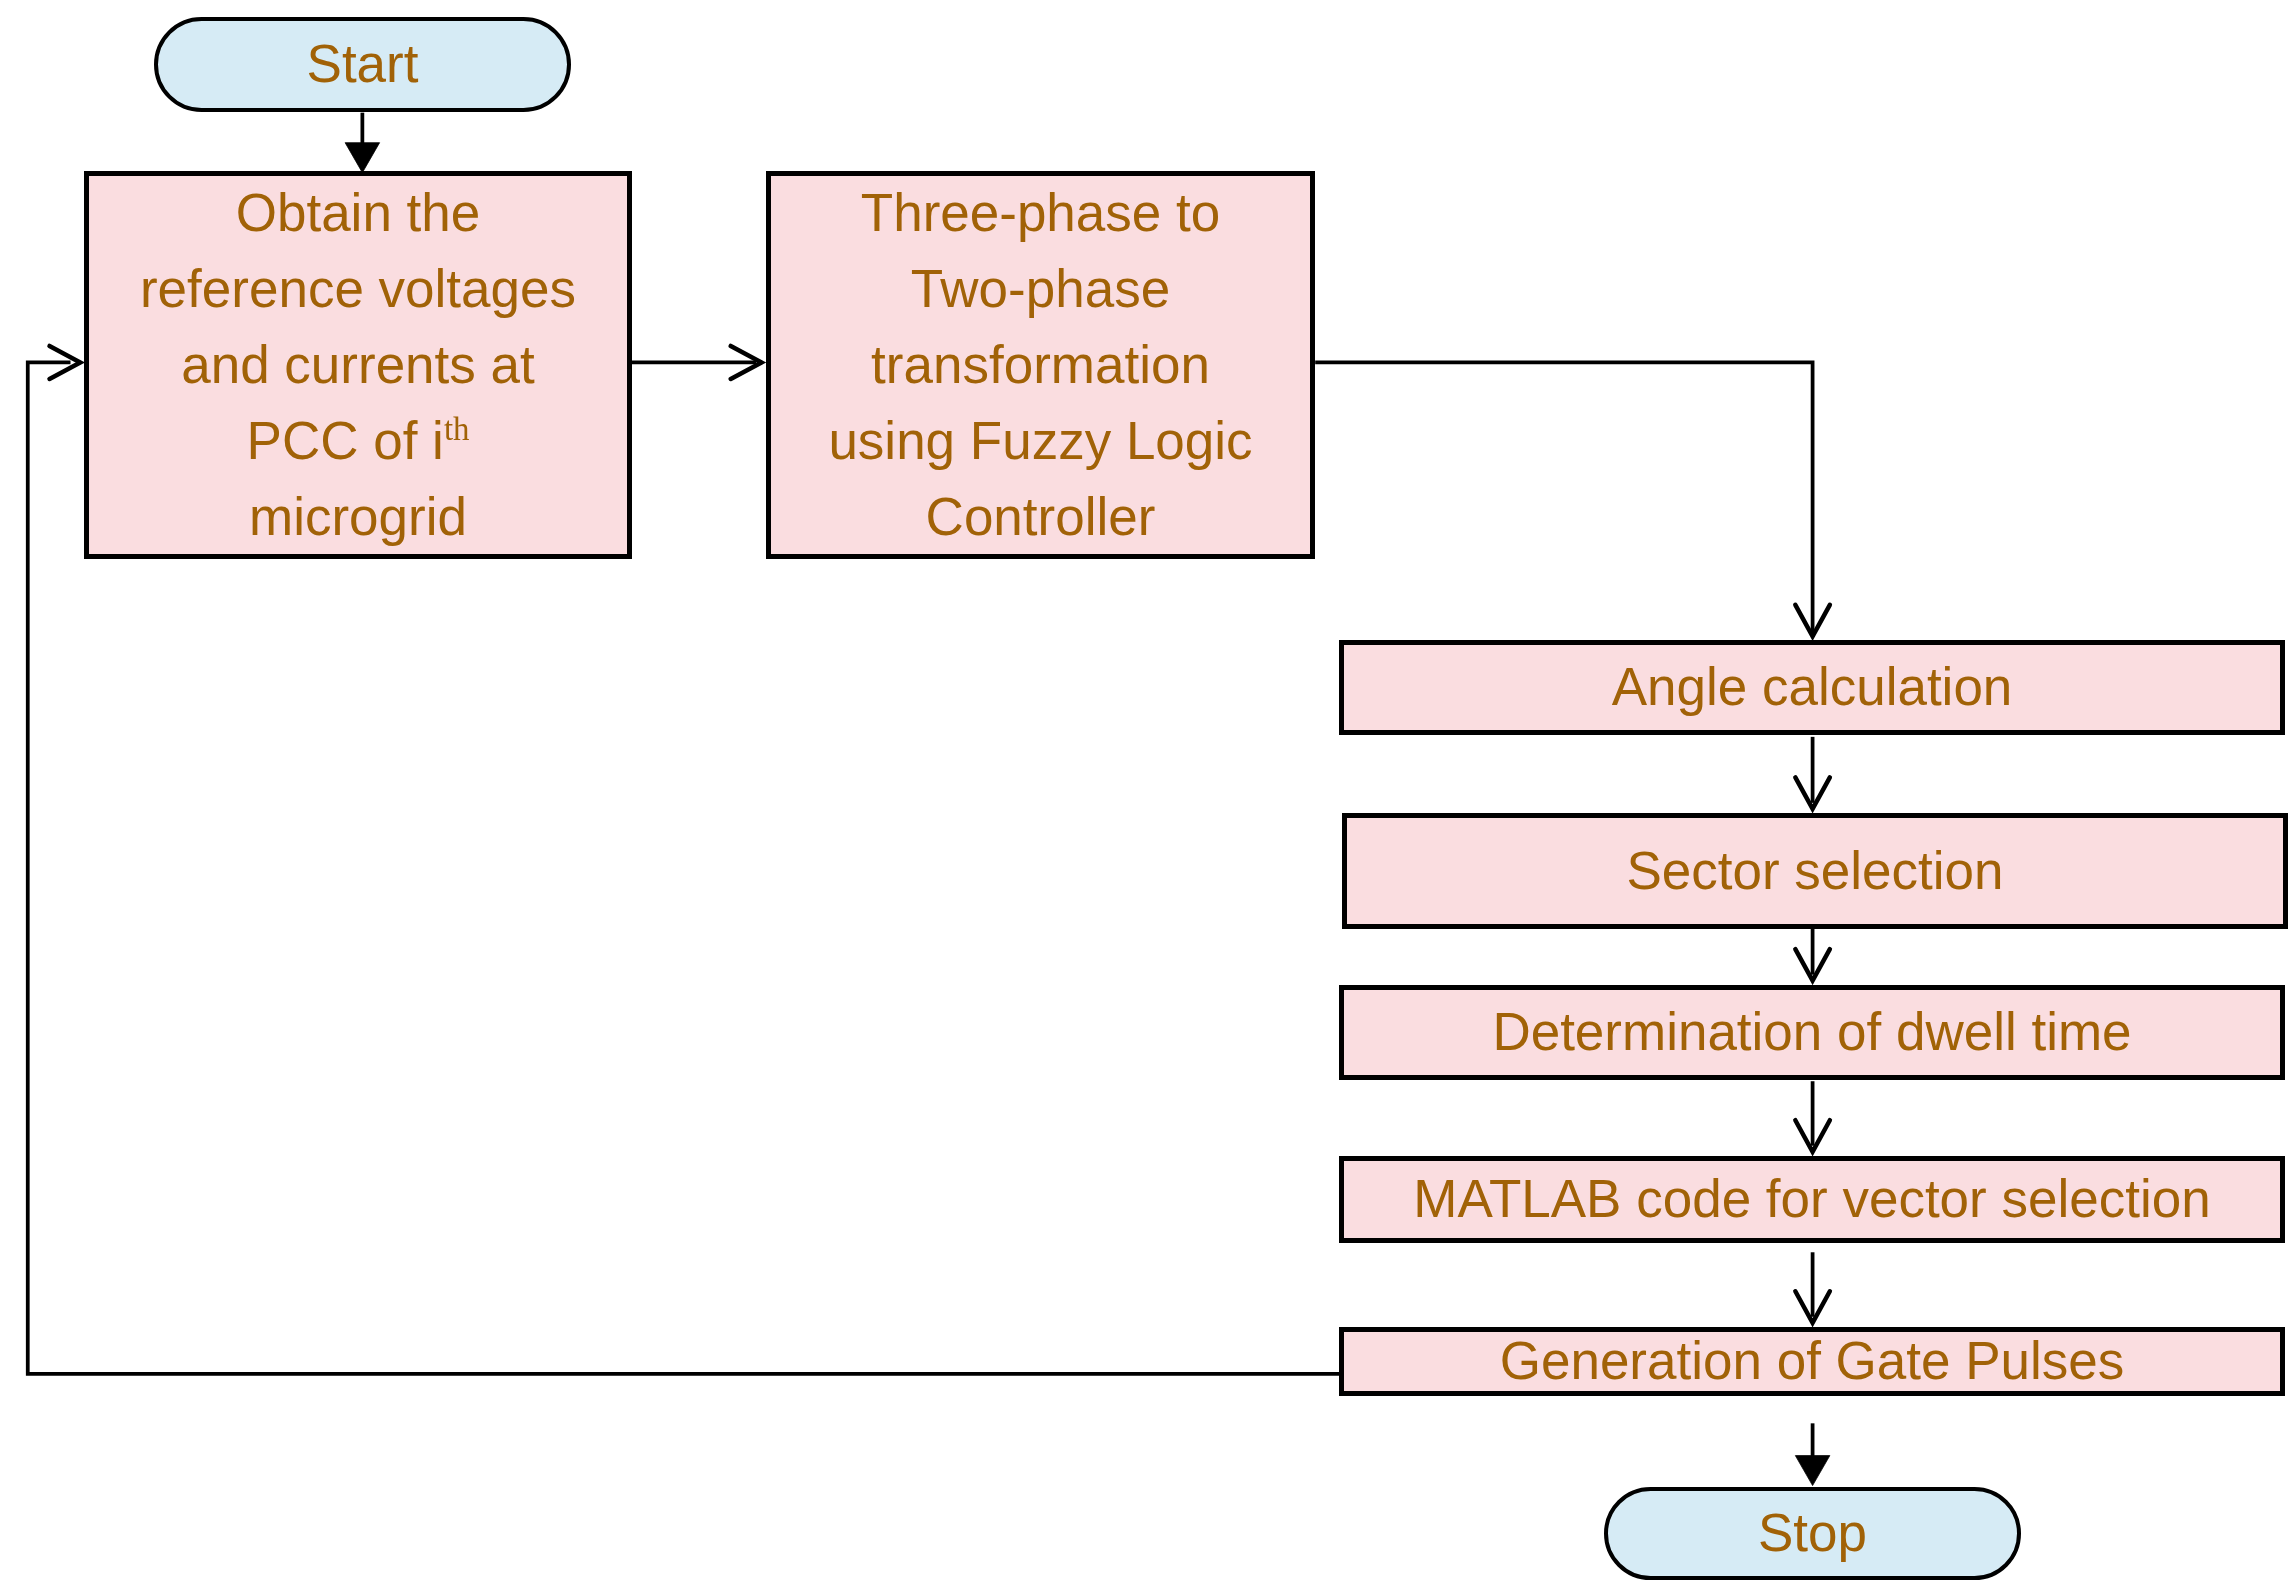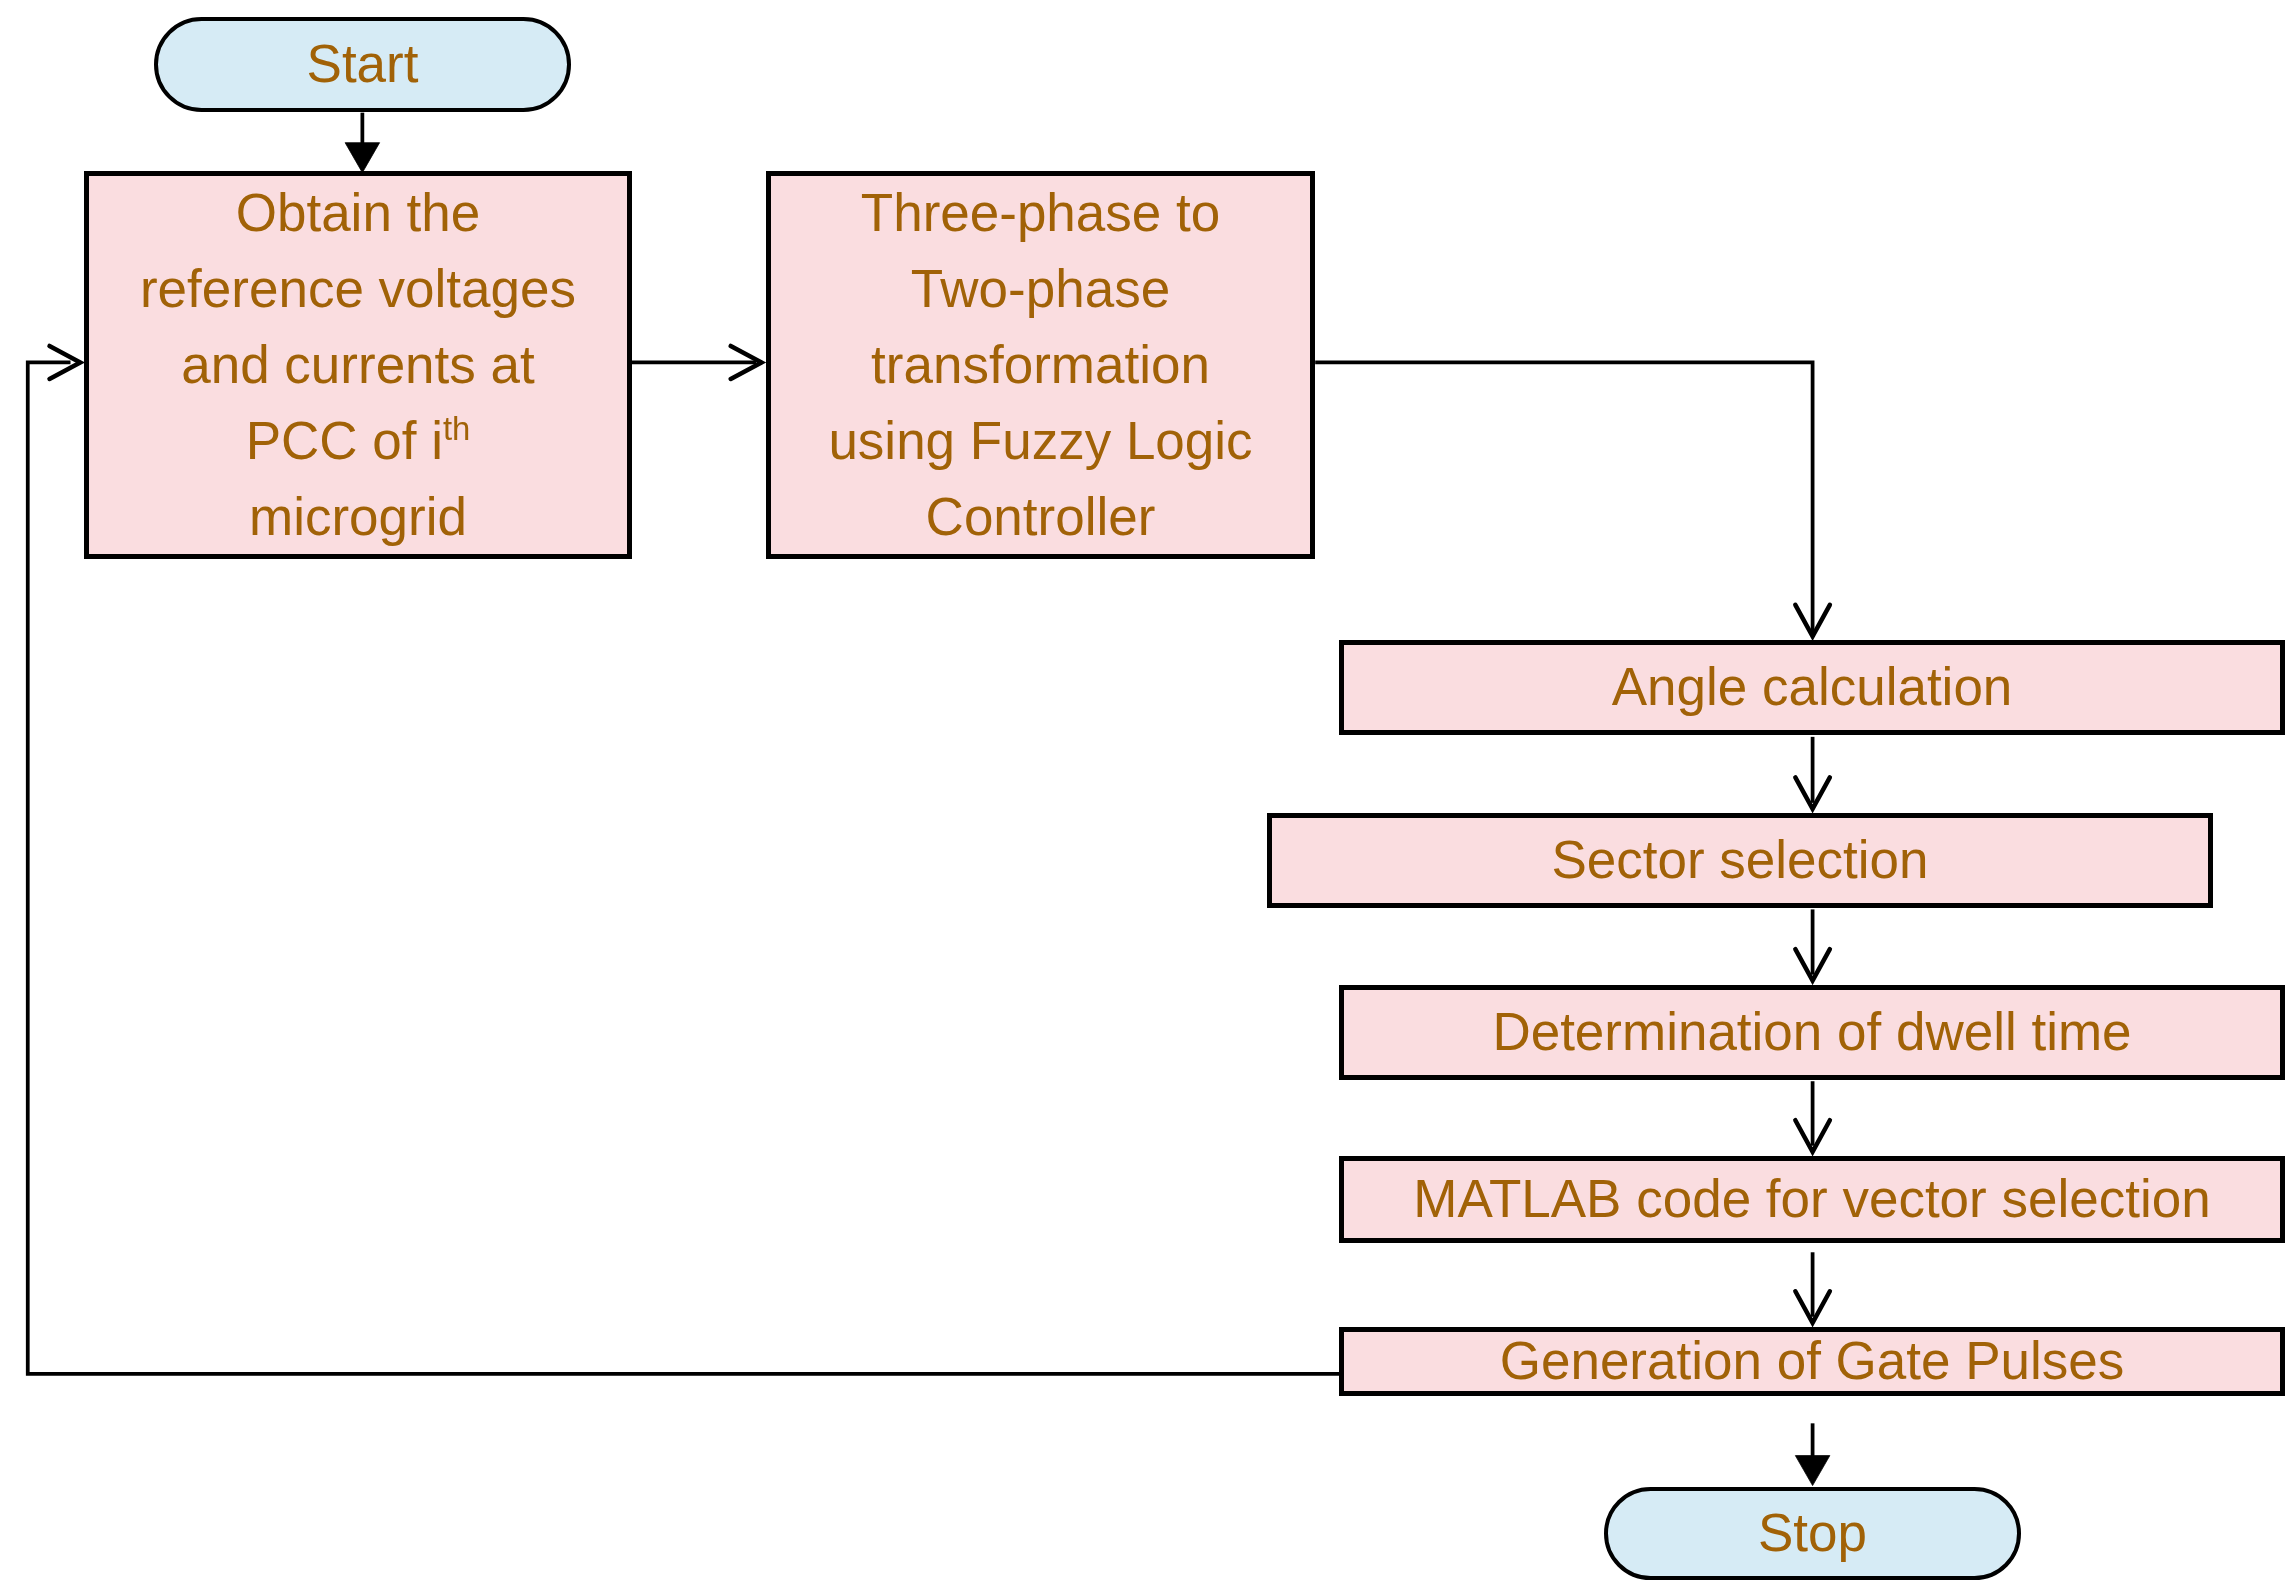--- a/index.html
+++ b/index.html
@@ -43,26 +43,27 @@
   }
   .terminal {
     background: #d6ebf5;
     border: 4.5px solid #000000;
     border-radius: 53px;
   }
   .process sup {
     font-size: 0.62em;
     line-height: 0;
     vertical-align: super;
+    font-family: Liberation Serif, serif;
   }
   #node-start    { left: 154px;  top: 16.5px;   width: 417px;  height: 95px; }
   #node-obtain   { left: 84px;  top: 171px;  width: 548px;  height: 388px; }
   #node-transform{ left: 766px; top: 171px;  width: 549px;  height: 388px; }
   #node-angle    { left: 1339px; top: 640px;  width: 946px; height: 95px; }
-  #node-sector   { left: 1267px; top: 813px; width: 946px; height: 95px; }
+  #node-sector   { left: 1342px; top: 813px; width: 946px; height: 116px; }
   #node-dwell    { left: 1339px; top: 985px; width: 946px; height: 95px; }
   #node-matlab   { left: 1339px; top: 1156px; width: 946px; height: 87px; }
   #node-gate     { left: 1339px; top: 1327px; width: 946px; height: 69px; }
   #node-stop     { left: 1604px; top: 1487px; width: 417px;  height: 93px; border-radius: 48px; }
 </style>
 </head>
 <body>
 
 <div class="canvas">
 

